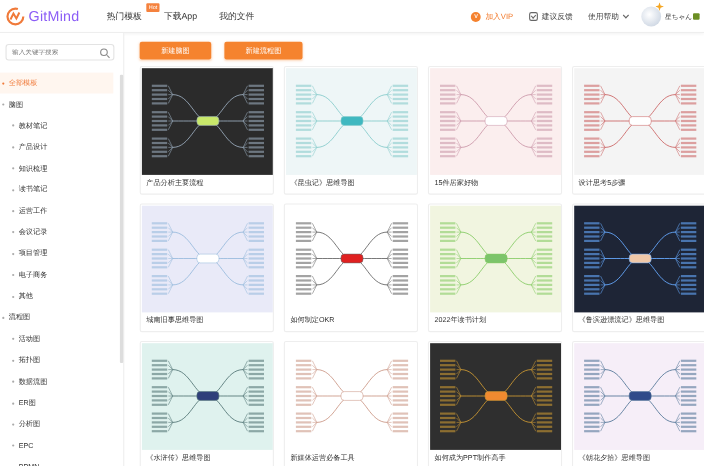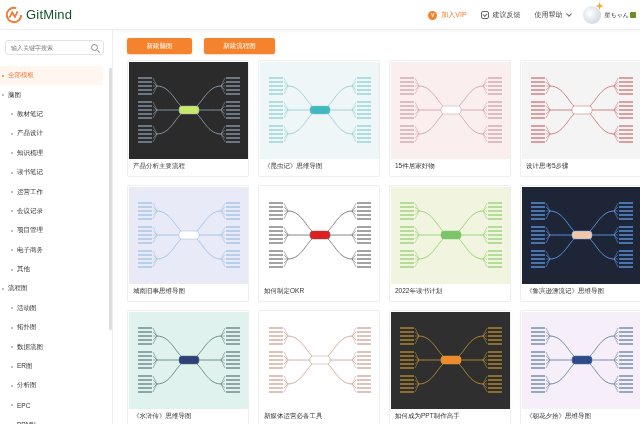--- a/index.html
+++ b/index.html
@@ -1,20 +1,20 @@
 <!DOCTYPE html>
 <html><head>
   <meta charset="utf-8">
   <style>
     * { box-sizing: border-box; margin: 0; padding: 0; }
     html, body { width: 640px; height: 424px; overflow: hidden; background: #fff; font-family: "Liberation Sans", "DejaVu Sans", sans-serif; color: #333; }
     .topbar { position: absolute; left: 0; top: 0; width: 640px; height: 30px; background: #fff; border-bottom: 1px solid #eee; box-shadow: 0 1px 3px rgba(0,0,0,0.05); display: flex; align-items: center; }
     .logo { display: flex; align-items: center; margin-left: 5px; width: 80px; }
     .logo-icon { width: 18px; height: 18px; }
-    .logo-text { font-size: 13px; color: #14532d; margin-left: 3px; letter-spacing: 0.2px; }
+    .logo-text { font-size: 13px; color: #8b5cf6; margin-left: 3px; letter-spacing: 0.2px; }
     .nav { display: flex; align-items: center; margin-left: 12px; }
     .nav-item { font-size: 8px; color: #333; margin-right: 20px; position: relative; cursor: pointer; }
     .hot-badge { position: absolute; top: -6px; right: -16px; background: #f5823e; color: #fff; font-size: 5px; padding: 1px 2px; border-radius: 1px; line-height: 6px; }
     .right-area { position: absolute; right: 0; top: 0; height: 30px; display: flex; align-items: center; }
     .vip { display: flex; align-items: center; font-size: 7px; color: #f27a2c; margin-right: 14px; }
     .vip-icon { width: 9px; height: 9px; border-radius: 50%; background: #f5822e; display: inline-flex; align-items: center; justify-content: center; color: #fff; font-size: 5px; margin-right: 4px; font-weight: bold; }
     .feedback { display: flex; align-items: center; font-size: 7px; color: #444; margin-right: 14px; }
     .feedback-icon { width: 8px; height: 8px; border: 1px solid #666; border-radius: 2px; margin-right: 4px; position: relative; }
     .feedback-icon::after { content: ""; position: absolute; left: 1px; top: 1px; width: 3px; height: 2px; border-left: 1px solid #666; border-bottom: 1px solid #666; transform: rotate(-45deg); }
     .help { font-size: 7px; color: #444; display: flex; align-items: center; margin-right: 12px; }
@@ -49,20 +49,28 @@
 </head>
 <body>
 
 <div class="topbar">
   <div class="logo">
     <svg class="logo-icon" viewBox="0 0 20 20">
       <circle cx="10" cy="10" r="8" fill="none" stroke="#f07a3a" stroke-width="2.2" stroke-dasharray="40 10"></circle>
       <polyline points="5,13 8,7 11,12 14,6" fill="none" stroke="#f07a3a" stroke-width="2"></polyline>
     </svg>
     <span class="logo-text">GitMind</span>
+  </div>
+  <div class="nav">
+    <div class="nav-item">
+      <span>热门模板</span>
+      <span class="hot-badge">Hot</span>
+    </div>
+    <div class="nav-item">下载App</div>
+    <div class="nav-item">我的文件</div>
   </div>
   <div class="right-area">
     <div class="vip">
       <span class="vip-icon">V</span>
       <span>加入VIP</span>
     </div>
     <div class="feedback">
       <span class="feedback-icon"></span>
       <span>建议反馈</span>
     </div>

